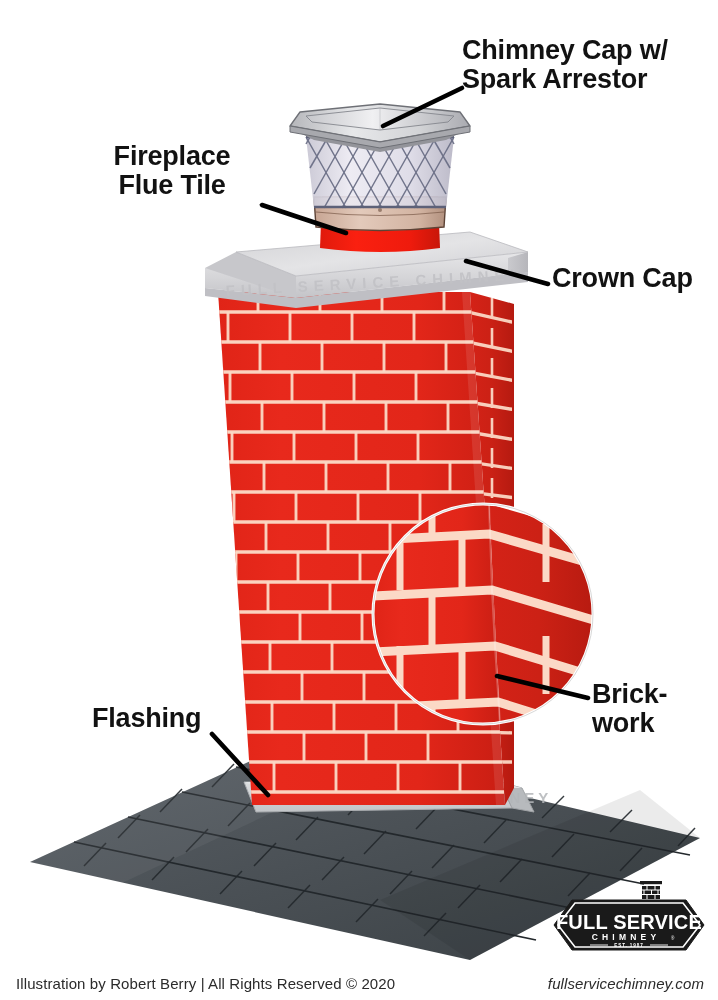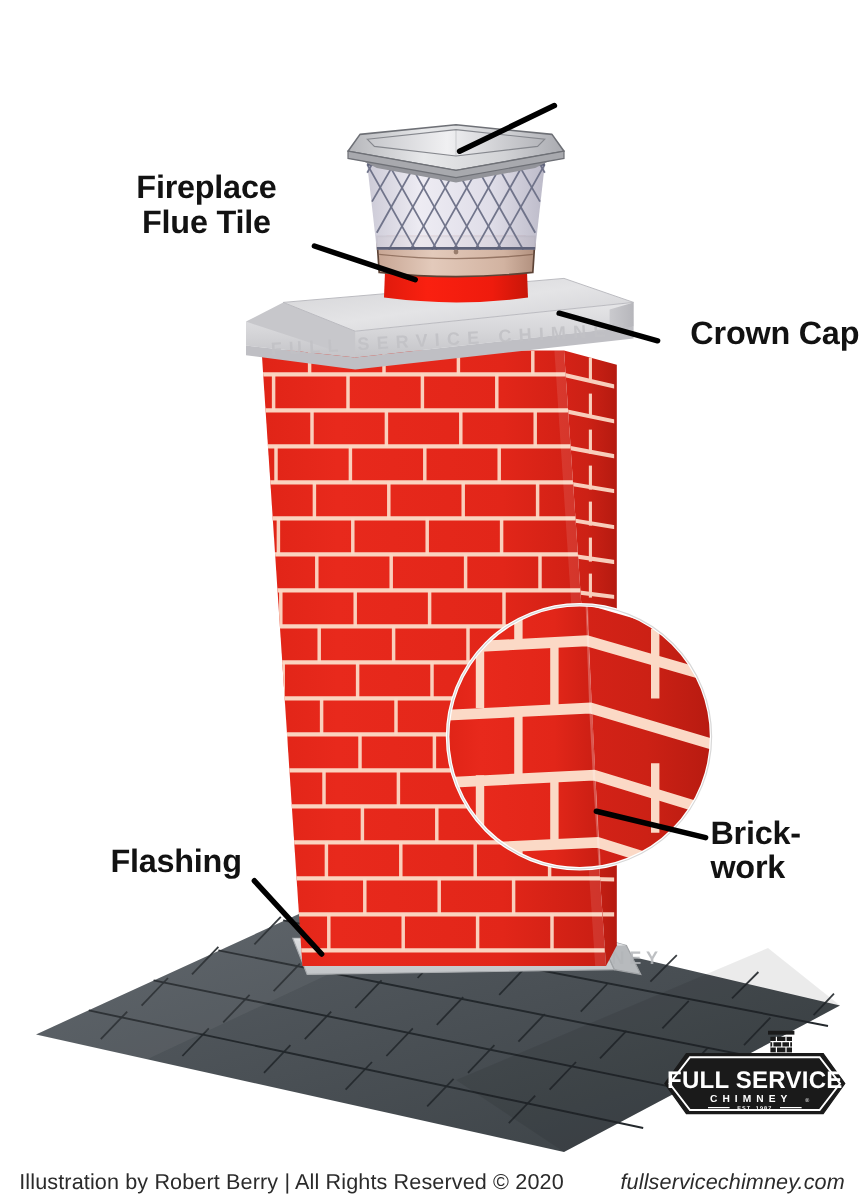--- a/index.html
+++ b/index.html
@@ -46,51 +46,51 @@
   #label-flue-tile {
     left: 86px; top: 142px;
     width: 172px;
     font-size: 27px;
     text-align: center;
   }
   #label-crown-cap {
     left: 552px; top: 264px;
     width: 164px;
     font-size: 27px;
-    text-align: right;
+    text-align: left;
   }
   #label-brickwork {
     left: 592px; top: 680px;
     width: 124px;
     font-size: 27px;
     text-align: left;
   }
   #label-flashing {
     left: 92px; top: 704px;
     width: 180px;
     font-size: 27px;
     text-align: left;
   }
 
   
   .footer-text {
     position: absolute;
     font-family: "Liberation Sans", sans-serif;
-    font-size: 18px;
+    font-size: 15px;
     color: #2b2b2b;
     letter-spacing: 0.1px;
     white-space: nowrap;
   }
   #footer-credit { left: 16px; top: 975px; }
   #footer-url    { right: 14px; top: 975px; font-style: italic; }
 
   
   #logo-badge {
     position: absolute;
-    left: 552px; top: 858px;
+    left: 552px; top: 880px;
     width: 154px; height: 74px;
   }
   #logo-badge svg { display:block; width:154px; height:74px; }
 </style>
 </head>
 <body>
 
 <div id="stage">
 
   <svg class="art" viewBox="0 0 718 1000">
@@ -467,20 +467,22 @@
 
     <g stroke="#000000" stroke-width="4.6" stroke-linecap="round" fill="none">
       <line x1="462" y1="88" x2="383" y2="126"></line>
       <line x1="262" y1="205" x2="346" y2="233"></line>
       <line x1="548" y1="284" x2="466" y2="261"></line>
       <line x1="588" y1="698" x2="497" y2="676"></line>
       <line x1="212" y1="734" x2="268" y2="795"></line>
     </g>
   </svg>
 
+  <div class="label" id="label-chimney-cap">Chimney Cap w/
+Spark Arrestor</div>
 
   <div class="label" id="label-flue-tile">Fireplace
 Flue Tile</div>
 
   <div class="label" id="label-crown-cap">Crown Cap</div>
 
   <div class="label" id="label-brickwork">Brick-
 work</div>
 
   <div class="label" id="label-flashing">Flashing</div>

